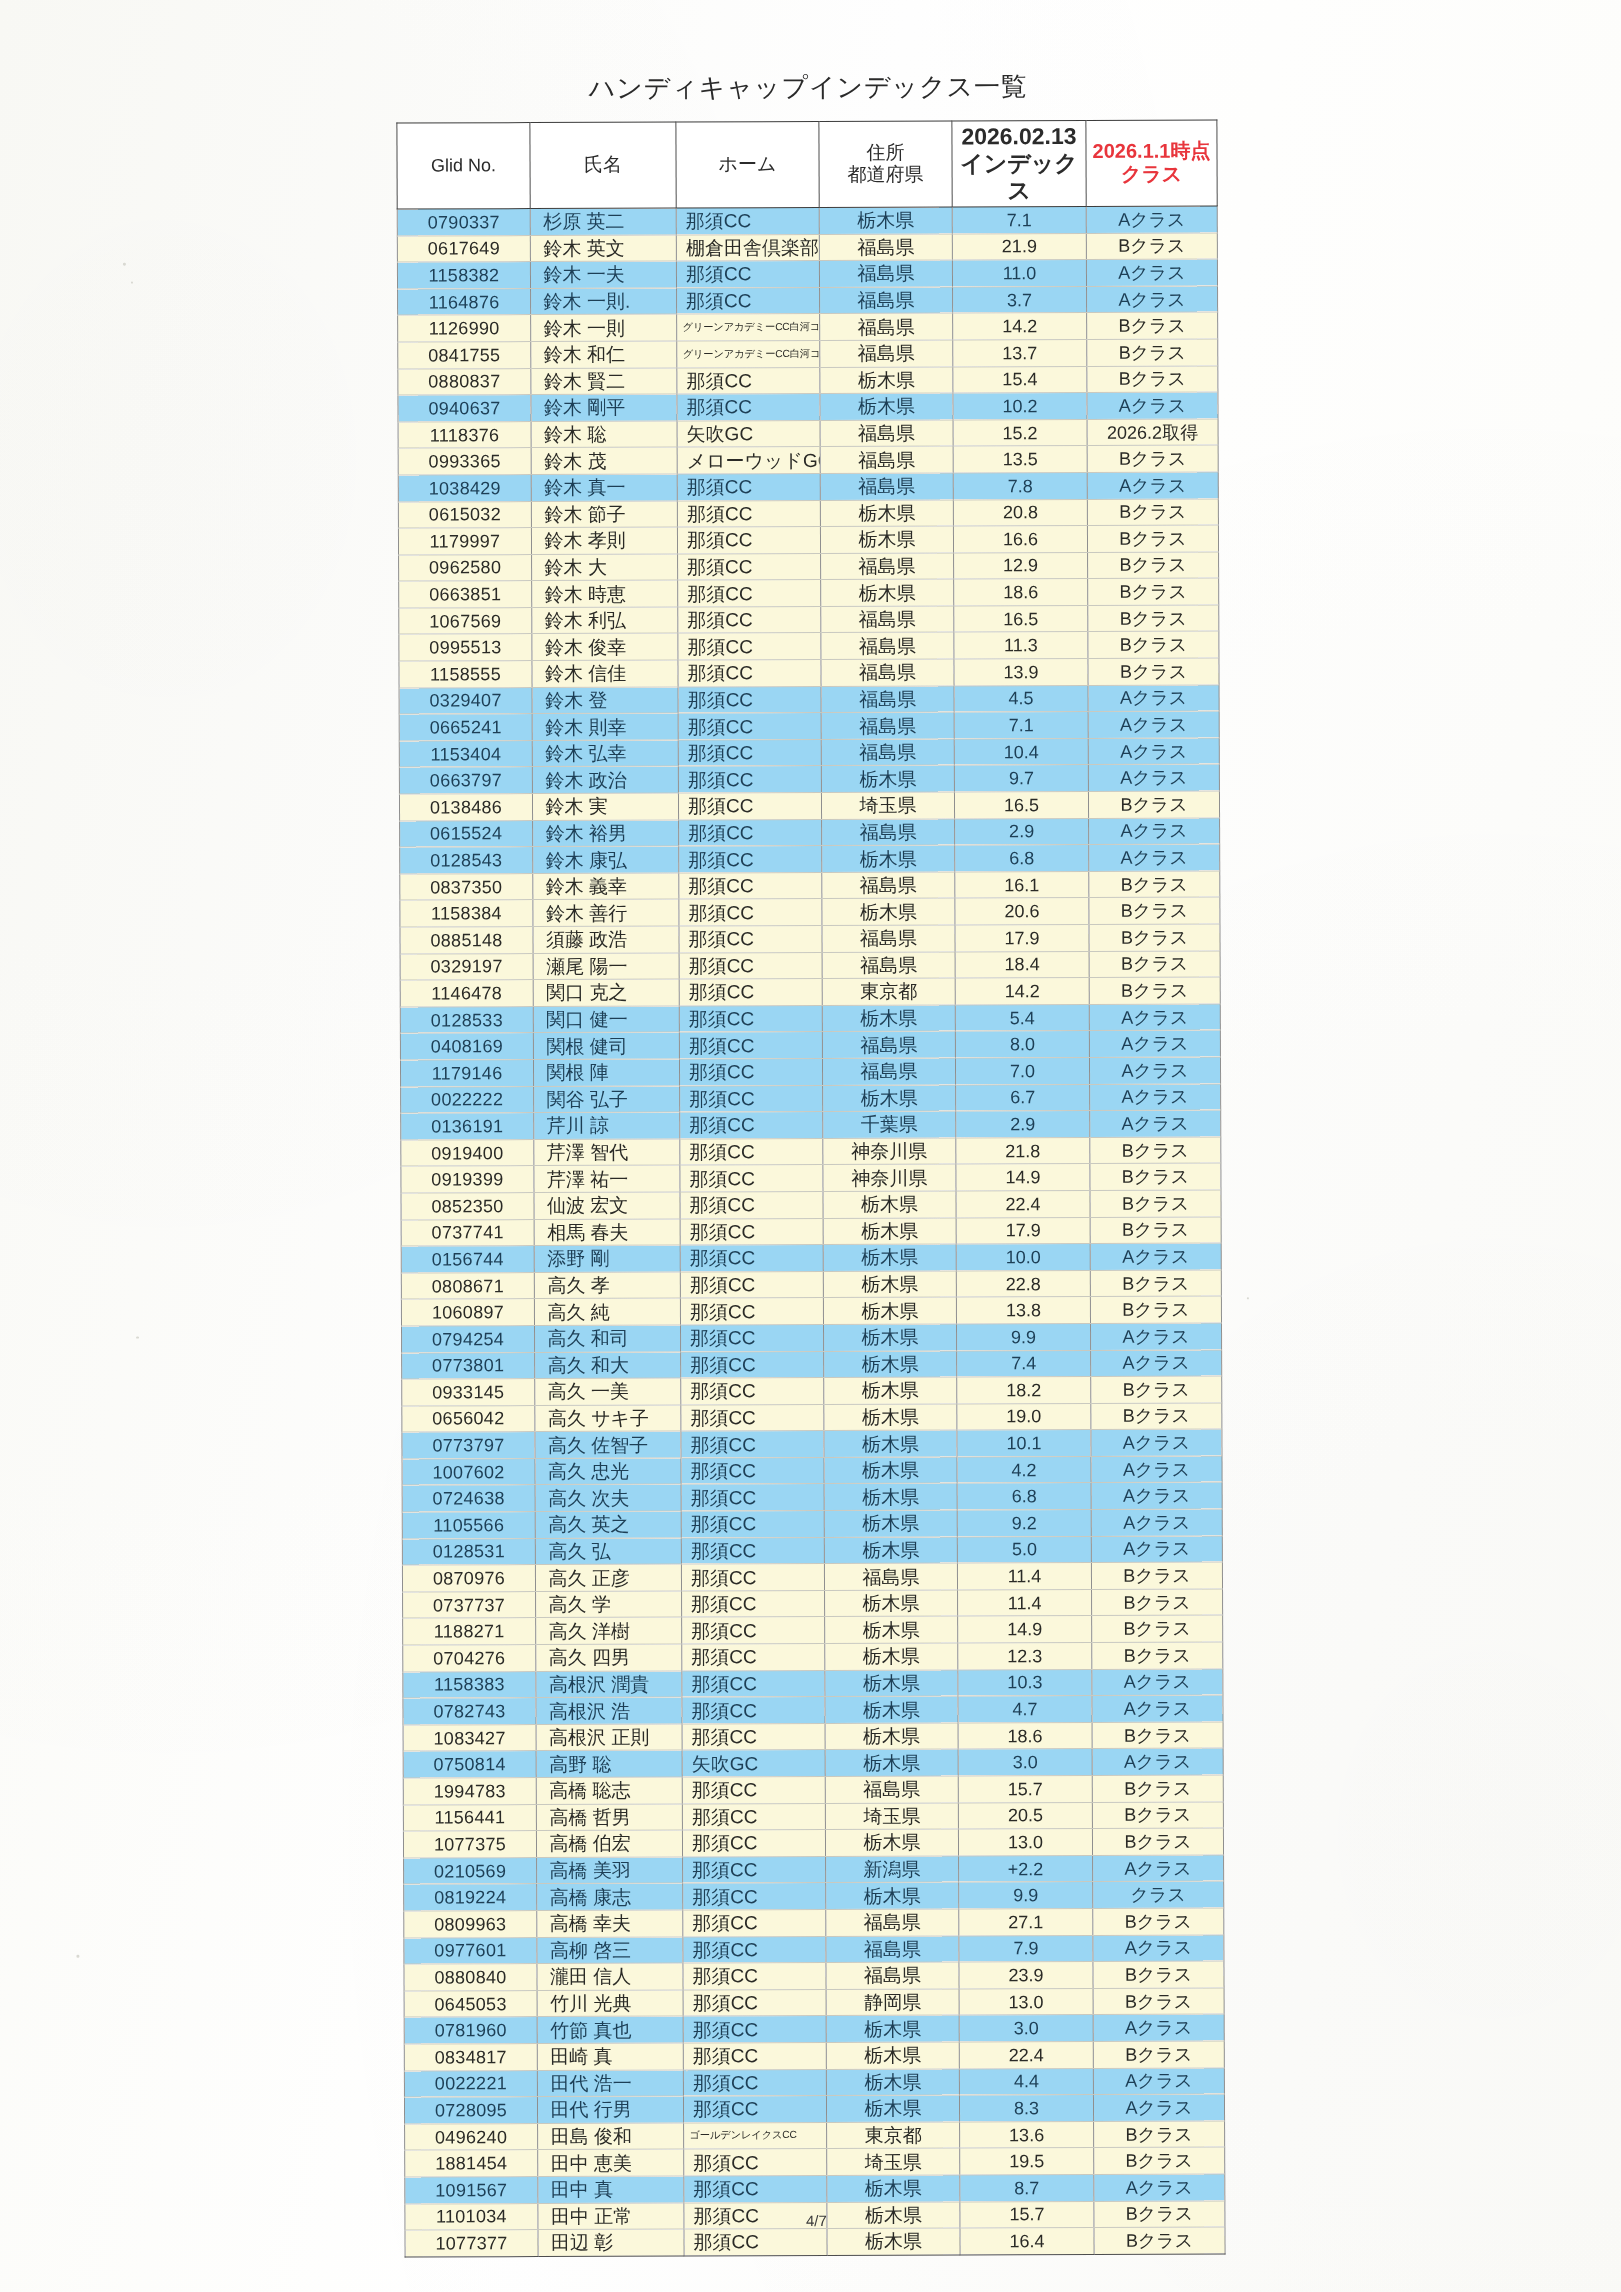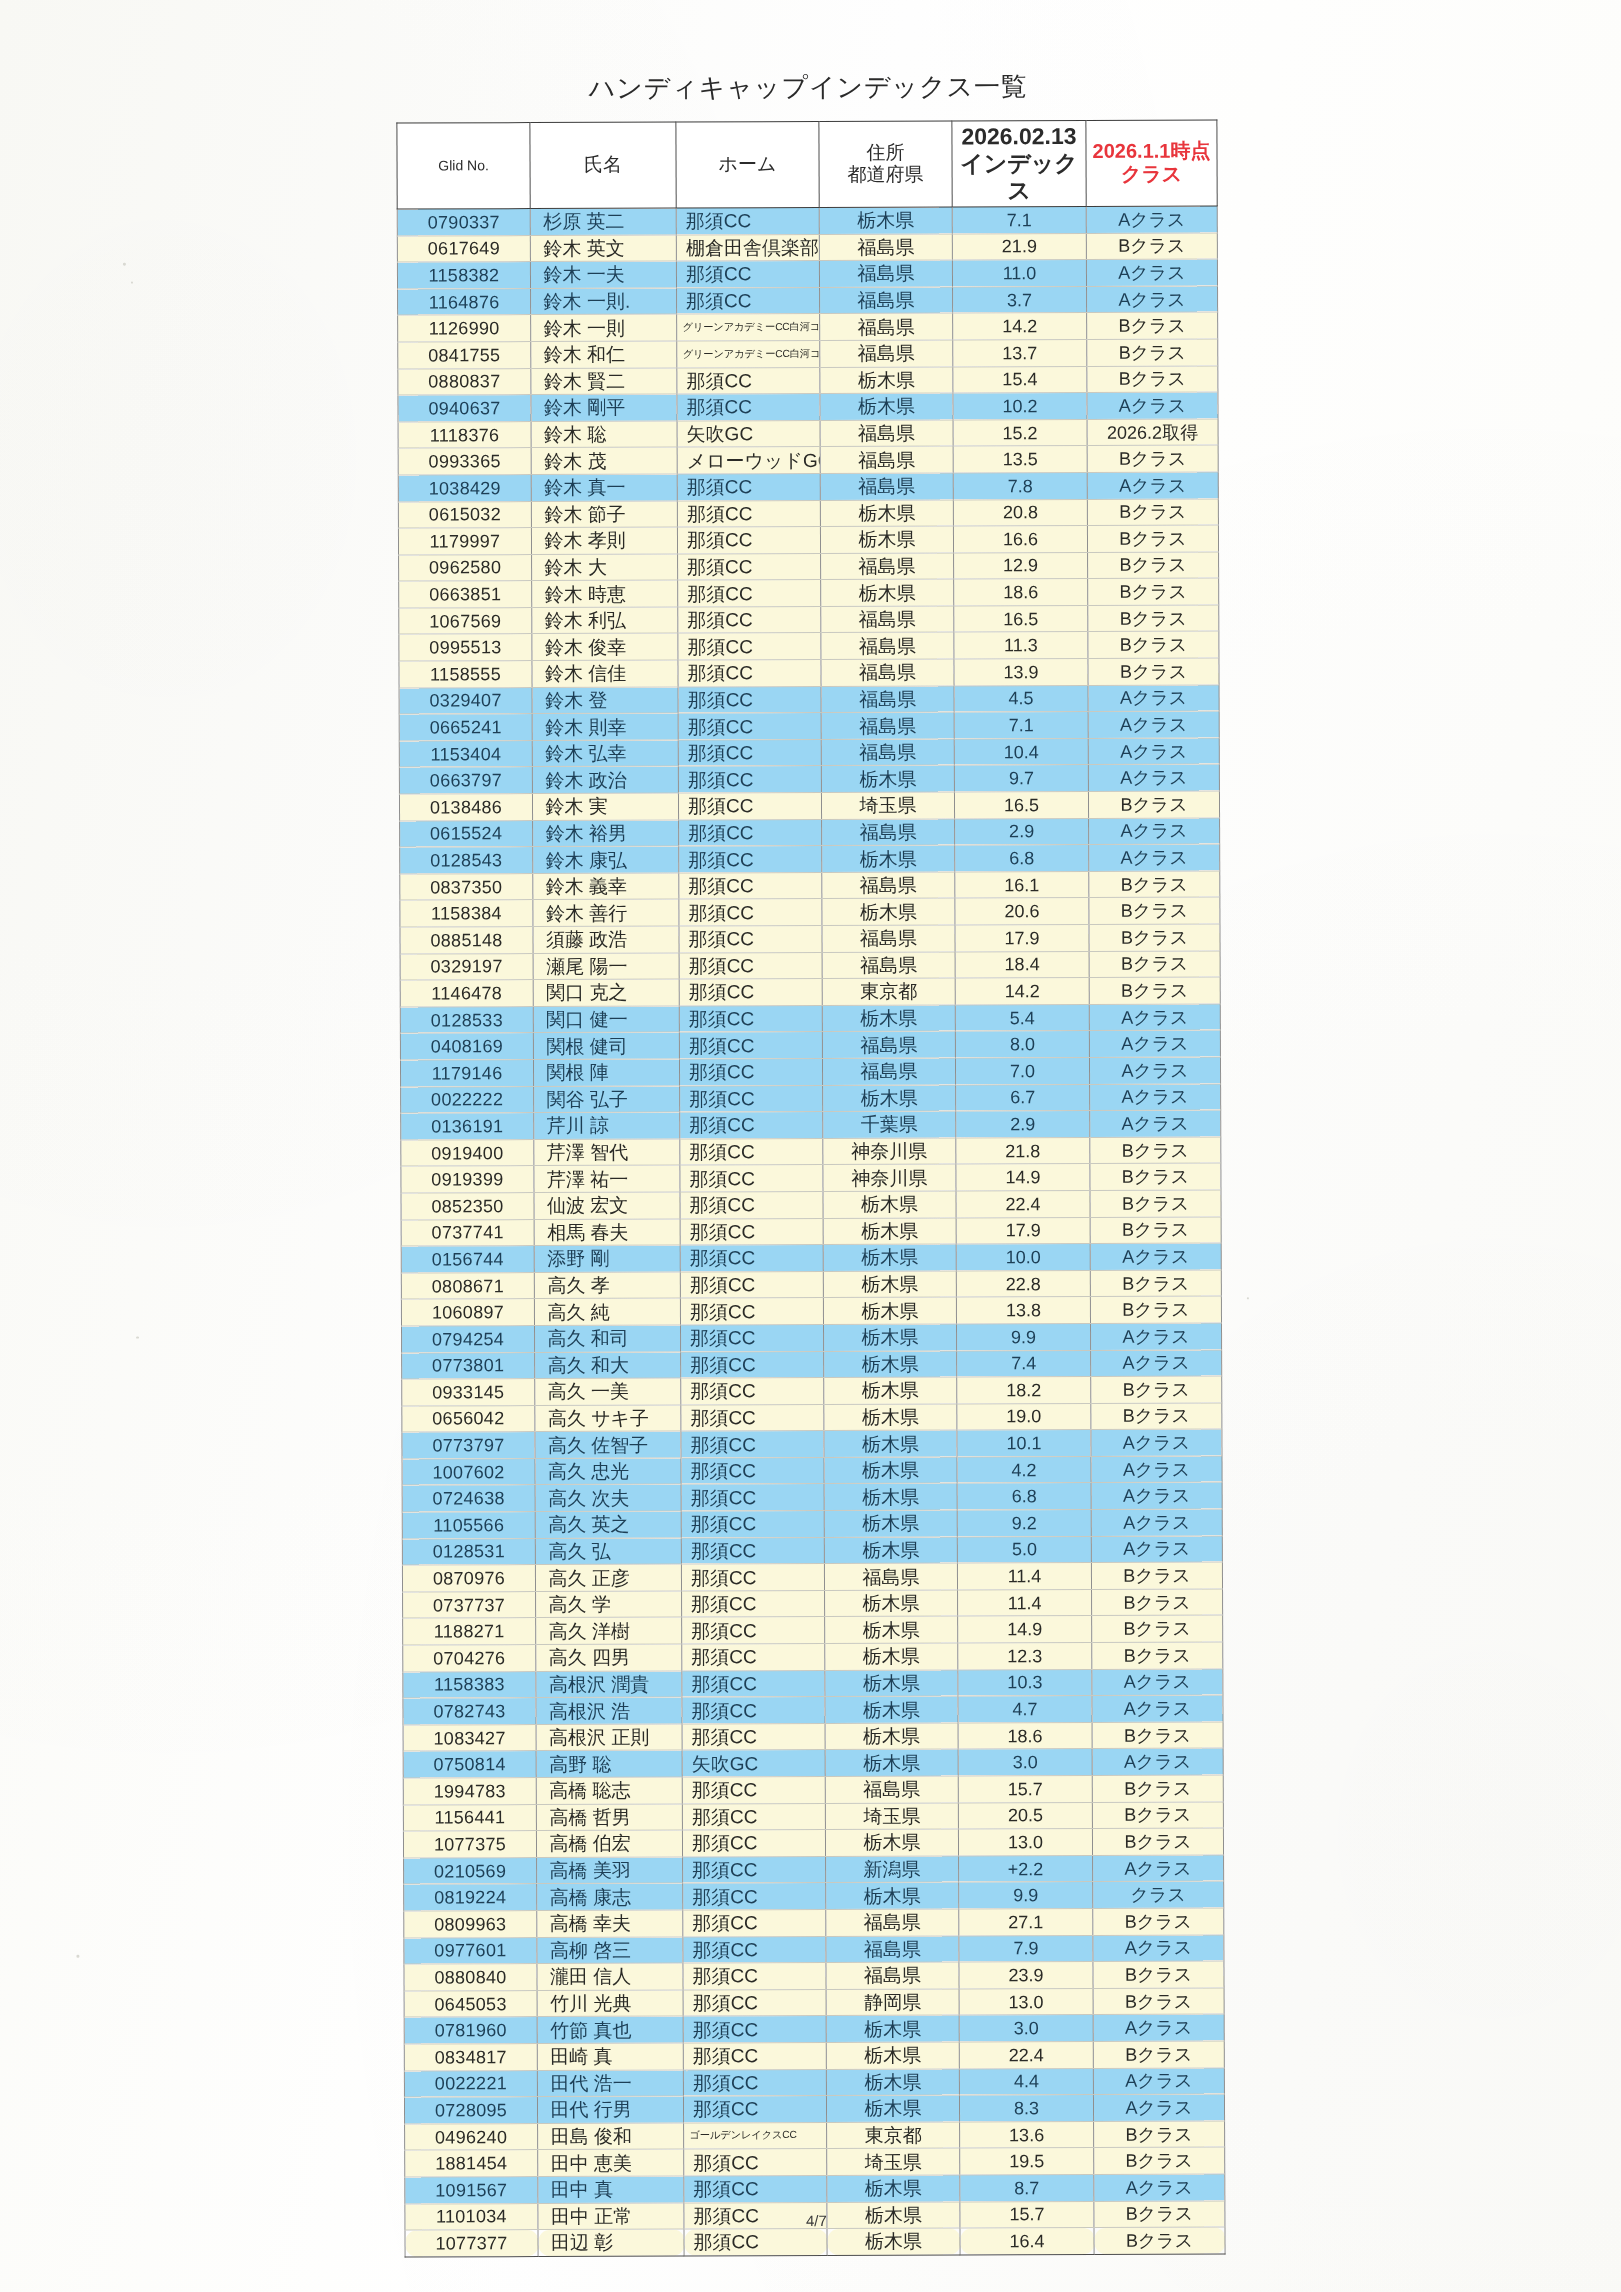--- a/index.html
+++ b/index.html
@@ -64,35 +64,35 @@
     font-size:19px;
     color:#2b2b2b;
     height:63px;
     line-height:1.18;
     padding:1.8px 1.8px;
     vertical-align:middle;
     text-align:center;
   }
   thead th.red{color:#e8353c;font-weight:700;font-size:20px;}
   thead th.num{font-weight:700;font-size:23px;}
-  thead th.glid{font-size:14px;margin-left:39px;}
+  thead th.glid{font-size:18px;margin-left:39px;}
 
   tbody td{
     border-left:0.9px solid #8f8f8f;
     border-right:0.9px solid #8f8f8f;
     border-top:0.9px solid #c9c9bf;
     border-bottom:0.9px solid #c9c9bf;
     height:25.6px;
     padding:0 5.4px;
     font-size:18px;
     line-height:1;
     white-space:nowrap;
     overflow:hidden;
   }
-  tbody tr:last-child td{border-bottom:1.8px solid #4d4d4d;border-radius:11px;}
+  tbody tr:last-child td{border-bottom:1.8px solid #4d4d4d;}
 
   tr.a td{background:#9ad6f3;color:#1d3f56;}
   tr.b td{background:#fbf8db;color:#2a2a26;}
 
   td.glid{text-align:center;letter-spacing:0.3px;font-size:18px;}
   td.name{text-align:left;padding-left:12.5px;font-size:19px;}
   td.home{text-align:left;padding-left:9px;font-size:19px;}
   td.home.small{font-size:10.3px;letter-spacing:-0.2px;padding-left:5.4px;}
   td.pref{text-align:center;font-size:19px;}
   td.index{text-align:center;font-size:18px;font-weight:400;}

